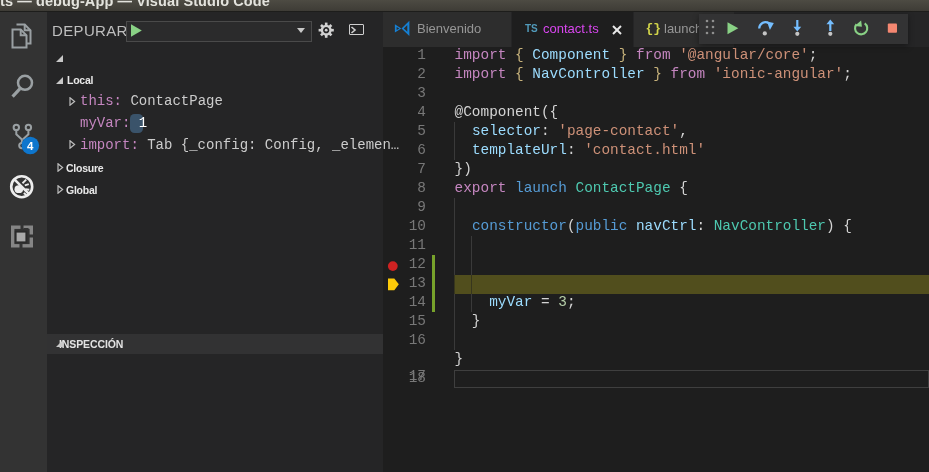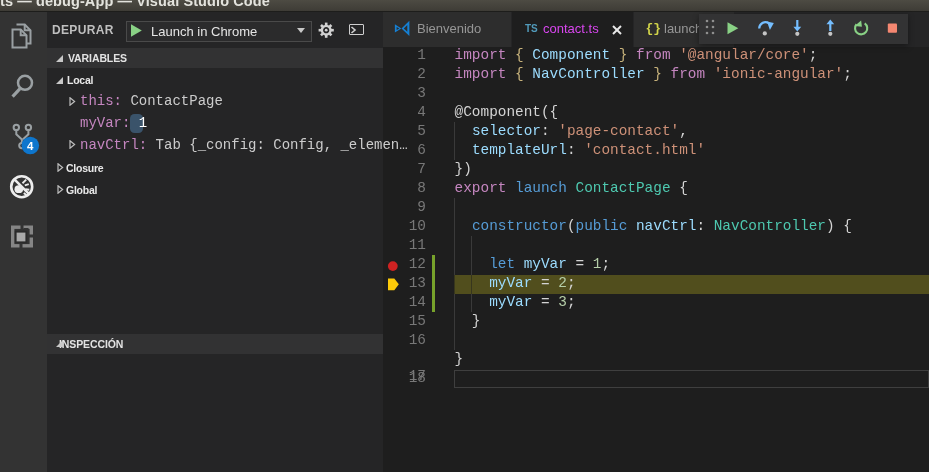--- a/index.html
+++ b/index.html
@@ -84,26 +84,25 @@
       <rect x="12.7" y="217.2" width="18.6" height="18.6" fill="none" stroke="#858585" stroke-width="3.4"></rect>
       <rect x="20.5" y="213.5" width="3" height="6" fill="#333333"></rect>
       <rect x="29" y="224.5" width="5" height="3" fill="#333333"></rect>
       <rect x="19.5" y="233.5" width="3" height="4.5" fill="#333333"></rect>
       <rect x="23.5" y="218" width="5" height="4.8" fill="#333333"></rect>
       <rect x="15.7" y="221.7" width="10.6" height="10.6" fill="#a9a9a9" stroke="#2a2a2a" stroke-width="1.8"></rect>
     </g>
     </g>
   </svg>
 
-  <div class="abs" style="left:52px;top:14px;width:100px;height:33px;line-height:33px;font-size:12px;color:#bfbfbf;letter-spacing:0.35px;font-weight:bold;">DEPURAR</div>
+  <div class="abs" style="left:52px;top:14px;width:100px;height:33px;line-height:33px;font-size:15px;color:#bfbfbf;letter-spacing:0.35px;">DEPURAR</div>
   <div class="abs" style="left:126px;top:21px;width:184px;height:19px;background:#2b2b2c;border:1px solid #4a4a4a;"></div>
   <svg class="abs" style="left:126px;top:21px;" width="186" height="21" viewBox="0 0 186 21">
     <polygon points="5,3.2 5,15.8 15.8,9.5" fill="#89d185"></polygon>
   </svg>
-  <div class="abs" style="left:151px;top:21px;height:21px;line-height:21px;font-size:13px;color:#e5e5e5;">Launch in Chrome</div>
   <div class="abs" style="left:296.5px;top:28px;width:0;height:0;border-left:4.5px solid transparent;border-right:4.5px solid transparent;border-top:5.5px solid #c8c8c8;"></div>
 
   <svg class="abs" style="left:316px;top:20px;" width="21" height="21" viewBox="0 0 21 21">
     <g transform="translate(10.2,10.2)">
       <g fill="#d2d2d2">
         <g id="teeth">
           <rect x="-1.3" y="-7.6" width="2.6" height="3"></rect>
           <rect x="-1.3" y="4.6" width="2.6" height="3"></rect>
           <rect x="-7.6" y="-1.3" width="3" height="2.6"></rect>
           <rect x="4.6" y="-1.3" width="3" height="2.6"></rect>
@@ -118,42 +117,41 @@
       <circle r="4.3" fill="none" stroke="#d2d2d2" stroke-width="2.4"></circle>
       <circle r="1.4" fill="#d2d2d2"></circle>
     </g>
   </svg>
 
   <div class="abs" style="left:348.5px;top:24px;width:13px;height:9px;border:1.6px solid #cfcfcf;border-radius:1px;"></div>
   <svg class="abs" style="left:350px;top:26px;" width="8" height="8">
       <polyline points="1.5,1 5,4 1.5,7" fill="none" stroke="#cfcfcf" stroke-width="1.6"></polyline>
     </svg>
 
-  <div class="abs sechead" style="top:48px;"><span style="margin-left:21px;">VARIABLES</span></div>
   <svg class="abs" style="left:55.5px;top:54.5px;" width="7" height="7">
       <polygon points="0,7 7,7 7,0" fill="#c8c8c8"></polygon>
     </svg>
 
   <svg class="abs" style="left:56px;top:76.5px;" width="7" height="7">
       <polygon points="0,7 7,7 7,0" fill="#c8c8c8"></polygon>
     </svg>
   <div class="abs boldrow" style="left:67px;top:69px;height:22px;line-height:22px;">Local</div>
 
   <svg class="abs" style="left:68.5px;top:97px;" width="7" height="9">
       <polygon points="1,0.8 5.6,4.5 1,8.2" fill="none" stroke="#bdbdbd" stroke-width="1.2"></polygon>
     </svg>
   <div class="abs vrow" style="left:80px;top:90px;"><span class="vn">this:</span> ContactPage</div>
 
   <div class="abs" style="left:129.5px;top:113.8px;width:13px;height:19.6px;background:#3a536a;border-radius:4.5px;"></div>
   <div class="abs vrow" style="left:80px;top:111.5px;"><span class="vn">myVar:</span> <span style="color:#ffffff;">1</span></div>
 
   <svg class="abs" style="left:68.5px;top:140px;" width="7" height="9">
       <polygon points="1,0.8 5.6,4.5 1,8.2" fill="none" stroke="#bdbdbd" stroke-width="1.2"></polygon>
     </svg>
-  <div class="abs vrow" style="left:80px;top:133.5px;"><span class="vn">navCtrl:</span> Tab {_config: Config, _elemen…</div>
+  <div class="abs vrow" style="left:80px;top:133.5px;"><span class="vn">import:</span> Tab {_config: Config, _elemen…</div>
 
   <svg class="abs" style="left:57px;top:163px;" width="7" height="9">
       <polygon points="1,0.8 5.6,4.5 1,8.2" fill="none" stroke="#bdbdbd" stroke-width="1.2"></polygon>
     </svg>
   <div class="abs boldrow" style="left:66px;top:156.5px;height:22px;line-height:22px;">Closure</div>
 
   <svg class="abs" style="left:57px;top:185px;" width="7" height="9">
       <polygon points="1,0.8 5.6,4.5 1,8.2" fill="none" stroke="#bdbdbd" stroke-width="1.2"></polygon>
     </svg>
   <div class="abs boldrow" style="left:66px;top:178.5px;height:22px;line-height:22px;">Global</div>
@@ -221,22 +219,20 @@
   <div class="abs gut" style="top:369.4px;">18</div>
 
   <div class="abs cl" style="top:46.4px;"><span class="k">import</span> <span class="g">{</span> <span class="pr">Component</span> <span class="g">}</span> <span class="k">from</span> <span class="s">'@angular/core'</span>;</div>
   <div class="abs cl" style="top:65.4px;"><span class="k">import</span> <span class="g">{</span> <span class="pr">NavController</span> <span class="g">}</span> <span class="k">from</span> <span class="s">'ionic-angular'</span>;</div>
   <div class="abs cl" style="top:103.4px;">@Component({</div>
   <div class="abs cl" style="top:122.4px;">  <span class="pr">selector</span>: <span class="s">'page-contact'</span>,</div>
   <div class="abs cl" style="top:141.4px;">  <span class="pr">templateUrl</span>: <span class="s">'contact.html'</span></div>
   <div class="abs cl" style="top:160.4px;">})</div>
   <div class="abs cl" style="top:179.4px;"><span class="k">export</span> <span class="kb">launch</span> <span class="t">ContactPage</span> {</div>
   <div class="abs cl" style="top:217.4px;">  <span class="kb">constructor</span>(<span class="kb">public</span> <span class="pr">navCtrl</span>: <span class="t">NavController</span>) {</div>
-  <div class="abs cl" style="top:255.4px;">    <span class="kb">let</span> <span class="pr">myVar</span> = <span class="n">1</span>;</div>
-  <div class="abs cl" style="top:274.4px;">    <span class="pr">myVar</span> = <span class="n">2</span>;</div>
   <div class="abs cl" style="top:293.4px;">    <span class="pr">myVar</span> = <span class="n">3</span>;</div>
   <div class="abs cl" style="top:312.4px;">  }</div>
   <div class="abs cl" style="top:350.4px;">}</div>
 
   <div class="abs" style="left:699px;top:13.5px;width:209px;height:30px;background:#333334;box-shadow:0 2px 6px rgba(0,0,0,0.4);"></div>
   <svg class="abs" style="left:699px;top:13.5px;" width="209" height="30" viewBox="0 0 209 30">
 
     <g fill="#8f8f8f">
       <circle cx="8" cy="7" r="1.3"></circle>
         <circle cx="14" cy="7" r="1.3"></circle>

